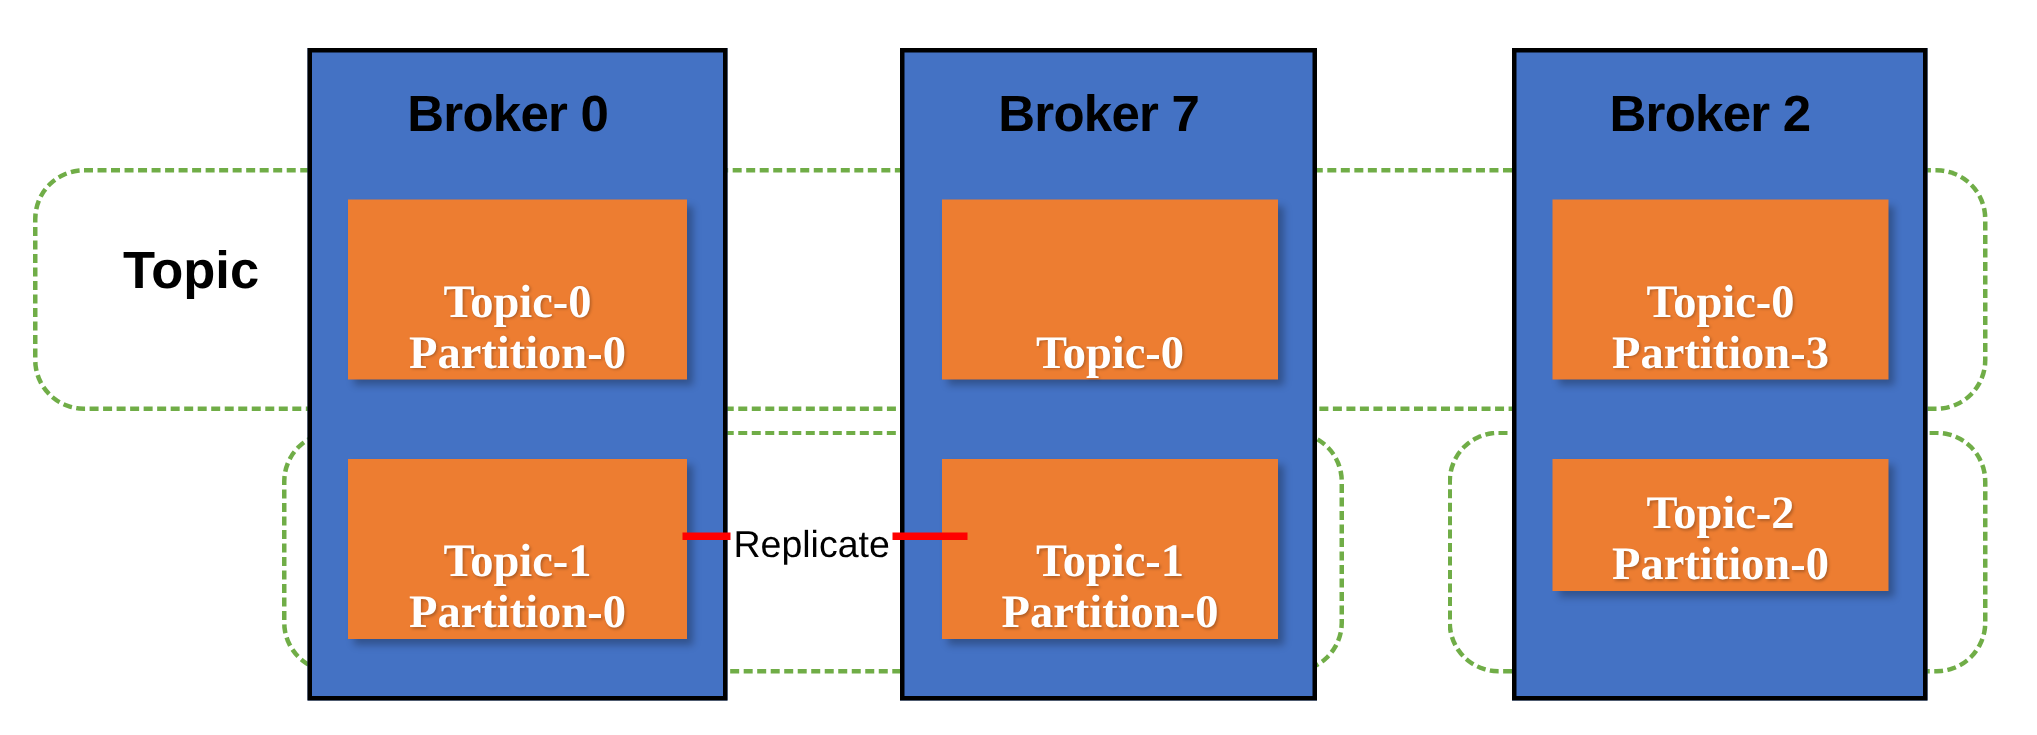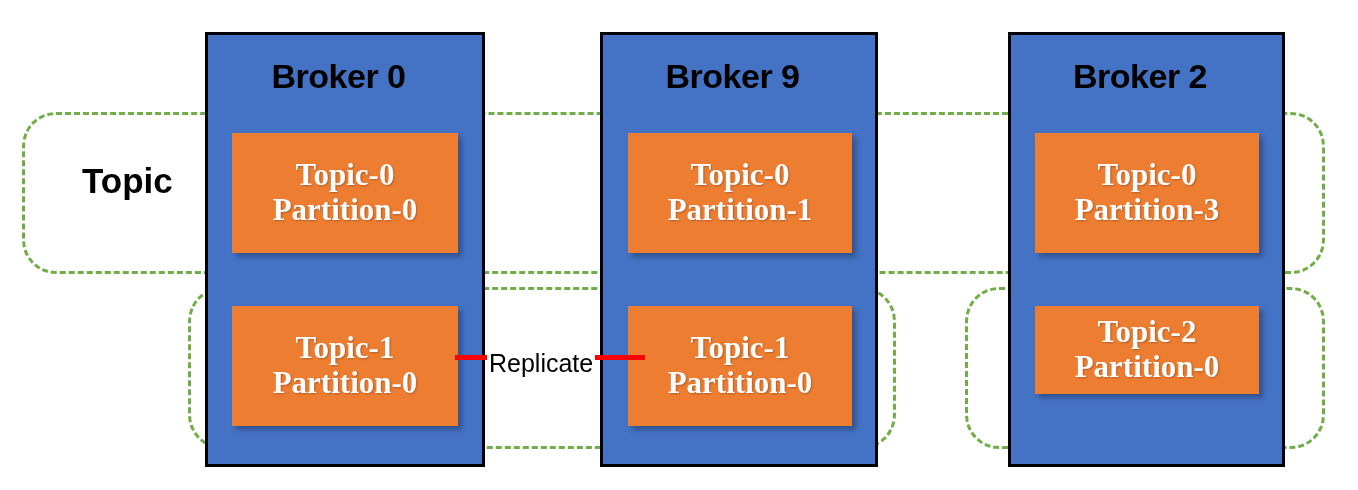--- a/index.html
+++ b/index.html
@@ -38,21 +38,21 @@
   }
 
   
   .partition {
     position: absolute;
     background: #ED7D31;
     box-shadow: 4px 4px 5px rgba(0,0,0,0.28);
     display: flex;
     flex-direction: column;
     align-items: center;
-    justify-content: center;
+    justify-content: flex-end;
     box-sizing: border-box;
   }
   .partition-line {
     font-family: "Liberation Serif", serif;
     font-weight: bold;
     font-size: 31px;
     color: #ffffff;
     line-height: 1.12;
     white-space: nowrap;
     text-shadow: 1px 1px 2px rgba(0,0,0,0.25);
@@ -117,26 +117,25 @@
     <div class="partition-line">Topic-0</div>
     <div class="partition-line">Partition-0</div>
   </div>
 
   <div class="partition" style="left:232px; top:306px; width:226px; height:120px;">
     <div class="partition-line">Topic-1</div>
     <div class="partition-line">Partition-0</div>
   </div>
 
   <div class="broker" style="left:600px; top:32px; width:278px; height:435px;">
-    <div class="broker-title">Broker 9</div>
+    <div class="broker-title">Broker 7</div>
   </div>
 
   <div class="partition" style="left:628px; top:133px; width:224px; height:120px;">
     <div class="partition-line">Topic-0</div>
-    <div class="partition-line">Partition-1</div>
   </div>
 
   <div class="partition" style="left:628px; top:306px; width:224px; height:120px;">
     <div class="partition-line">Topic-1</div>
     <div class="partition-line">Partition-0</div>
   </div>
 
   <div class="broker" style="left:1008px; top:32px; width:277px; height:435px;">
     <div class="broker-title">Broker 2</div>
   </div>

